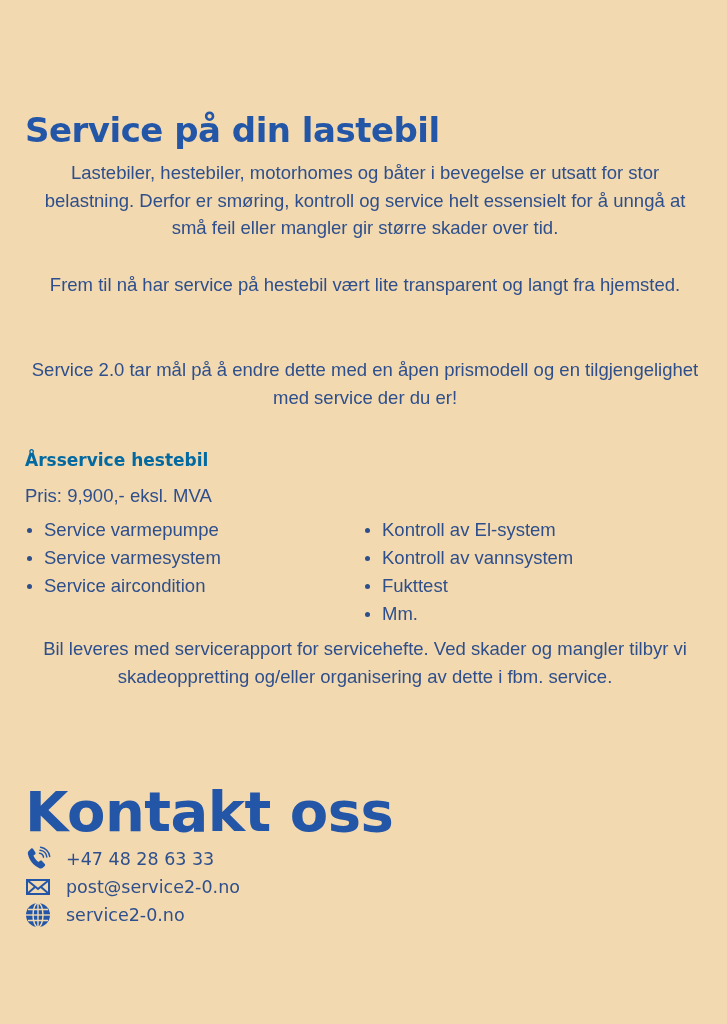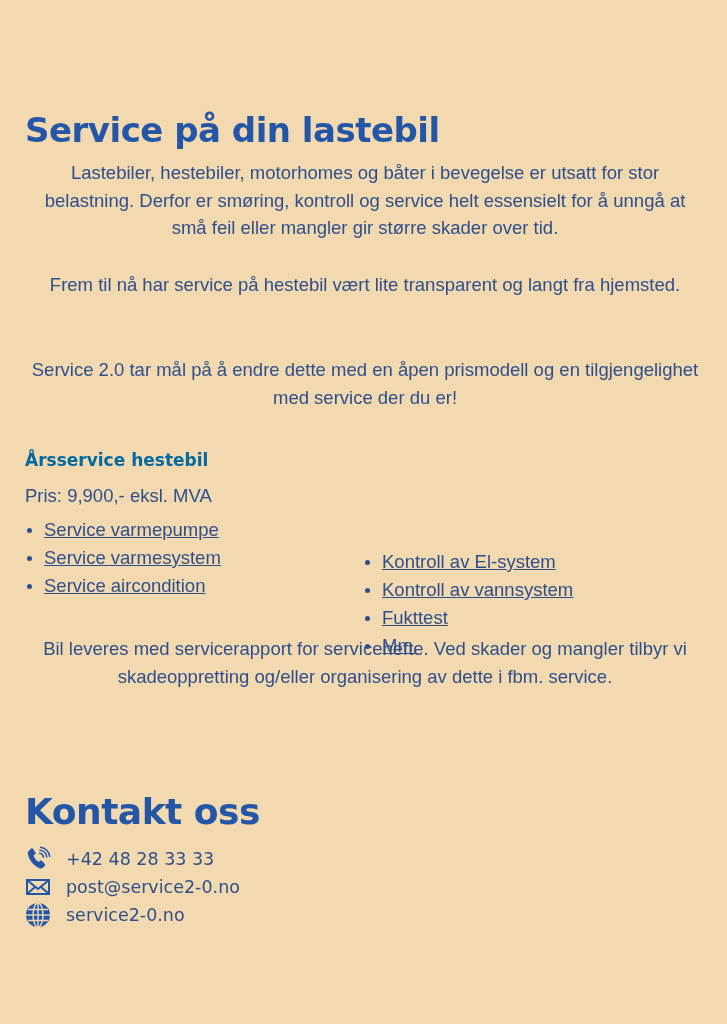--- a/index.html
+++ b/index.html
@@ -67,49 +67,48 @@
       top: 516px;
       width: 680px;
       display: flex;
     }
     .bullet-col {
       list-style: none;
       margin: 0;
       padding: 0;
     }
     .bullet-col.left { width: 338px; }
-    .bullet-col.right { width: 300px; margin-top: 32px; }
+    .bullet-col.right { width: 300px; }
     .bullet-item {
       position: relative;
       padding-left: 19px;
       font-size: 18.5px;
       line-height: 28px;
       color: #2E4F8C;
-      text-decoration: underline;
     }
     .bullet-item::before {
       content: "";
       position: absolute;
       left: 2px;
       top: 12px;
       width: 5px;
       height: 5px;
       border-radius: 50%;
       background: #2E4F8C;
     }
     .p4 { position: absolute; left: 0; top: 635px; width: 680px; }
 
     .contact-heading {
       position: absolute;
       left: 0;
       top: 784px;
       margin: 0;
       font-family: "DejaVu Sans", sans-serif;
       font-weight: bold;
-      font-size: 36px;
+      font-size: 56px;
       line-height: 56px;
       letter-spacing: -0.5px;
       color: #2456A8;
       white-space: nowrap;
     }
     .contact-list {
       position: absolute;
       left: 0;
       top: 845px;
       list-style: none;
@@ -173,21 +172,21 @@
   <ul class="contact-list">
     <li class="contact-item">
       <span class="contact-icon">
         <svg width="26" height="26" viewBox="0 0 26 26">
           <path d="M6.2 2.5c.7-.4 1.6-.2 2 .5l2.2 3.6c.4.7.2 1.5-.4 1.9l-1.6 1.1c.9 2.5 2.8 4.9 5.2 6.5l1.4-1.3c.6-.5 1.5-.5 2 .1l2.8 3.1c.5.6.5 1.5-.1 2.1l-1.6 1.5c-1 .9-2.4 1.2-3.7.7C8.6 19.8 4.1 14.2 2.9 8.1c-.3-1.4.2-2.8 1.3-3.6z" fill="#2456A8"></path>
           <path d="M14.5 7.2a4.5 4.5 0 0 1 4 4" stroke="#2456A8" stroke-width="1.5" fill="none" stroke-linecap="round"></path>
           <path d="M15 4.2a7.5 7.5 0 0 1 6.8 6.8" stroke="#2456A8" stroke-width="1.5" fill="none" stroke-linecap="round"></path>
           <path d="M15.6 1.3a10.5 10.5 0 0 1 9.1 9.1" stroke="#2456A8" stroke-width="1.5" fill="none" stroke-linecap="round"></path>
         </svg>
       </span>
-      <span class="contact-text">+42 48 28 33 33</span>
+      <span class="contact-text">+47 48 28 63 33</span>
     </li>
     <li class="contact-item">
       <span class="contact-icon">
         <svg width="24" height="18" viewBox="0 0 24 18">
           <rect x="1" y="2" width="22" height="14" fill="none" stroke="#2456A8" stroke-width="2"></rect>
           <path d="M1 2l11 9 11-9" fill="none" stroke="#2456A8" stroke-width="2"></path>
           <path d="M1 16l8-7M23 16l-8-7" fill="none" stroke="#2456A8" stroke-width="2"></path>
         </svg>
       </span>
       <span class="contact-text">post@service2-0.no</span>

